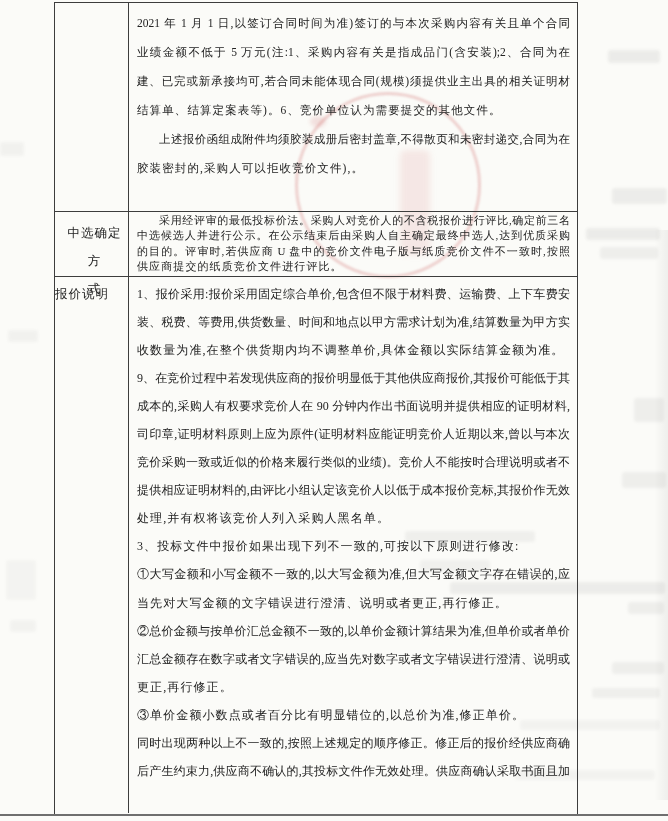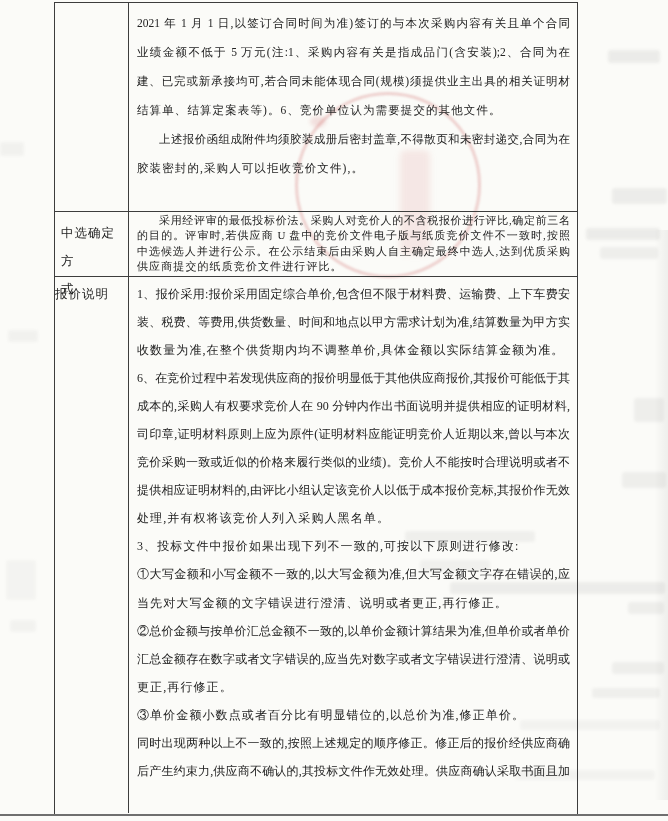--- a/index.html
+++ b/index.html
@@ -18,21 +18,21 @@
     border-top:1.5px solid #3d3d3d;
     background:transparent;
   }
   .row{display:flex;box-sizing:border-box;}
   .r1{height:209px;border-bottom:1.5px solid #3d3d3d;}
   .r2{height:64.5px;border-bottom:1.5px solid #3d3d3d;}
   .r3{height:536px;}
   .lab{
     width:74px;flex:none;box-sizing:border-box;
     border-right:1.5px solid #3d3d3d;
-    font-size:12.5px;letter-spacing:1px;
+    font-size:12.5px;letter-spacing:1px;text-align:center;
   }
   .r2 .lab{padding:7px 0 0 6px;line-height:28px;}
   .r3 .lab{padding:3px 0 0 0;line-height:28px;text-align:left;}
   .con{flex:1;min-width:0;box-sizing:border-box;}
   .r1 .con{padding:6px 7px 0 8px;font-size:11.5px;}
   .r1 .ln{line-height:29px;height:29px;overflow:hidden;}
   .r2 .con{padding:1px 7px 0 8px;font-size:11px;}
   .r2 .ln{line-height:15.4px;height:15.4px;overflow:hidden;}
   .r3 .con{padding:3px 7px 0 8px;font-size:12px;}
   .r3 .ln{line-height:28.1px;height:28.1px;overflow:hidden;}
@@ -106,35 +106,35 @@
       </div>
     </div>
 
     <div class="row r2">
       <div class="lab">
         <div>中选确定方</div>
         <div>式</div>
       </div>
       <div class="con">
         <div class="ln j ind">采用经评审的最低投标价法。采购人对竞价人的不含税报价进行评比,确定前三名</div>
+        <div class="ln j">中选候选人并进行公示。在公示结束后由采购人自主确定最终中选人,达到优质采购</div>
         <div class="ln j">的目的。评审时,若供应商 U 盘中的竞价文件电子版与纸质竞价文件不一致时,按照</div>
-        <div class="ln j">中选候选人并进行公示。在公示结束后由采购人自主确定最终中选人,达到优质采购</div>
         <div class="ln">供应商提交的纸质竞价文件进行评比。</div>
       </div>
     </div>
 
     <div class="row r3">
       <div class="lab">
         <div>报价说明</div>
       </div>
       <div class="con">
         <div class="ln j">1、报价采用:报价采用固定综合单价,包含但不限于材料费、运输费、上下车费安</div>
         <div class="ln j">装、税费、等费用,供货数量、时间和地点以甲方需求计划为准,结算数量为甲方实</div>
         <div class="ln">收数量为准,在整个供货期内均不调整单价,具体金额以实际结算金额为准。</div>
-        <div class="ln j">6、在竞价过程中若发现供应商的报价明显低于其他供应商报价,其报价可能低于其</div>
+        <div class="ln j">9、在竞价过程中若发现供应商的报价明显低于其他供应商报价,其报价可能低于其</div>
         <div class="ln j">成本的,采购人有权要求竞价人在 90 分钟内作出书面说明并提供相应的证明材料,</div>
         <div class="ln j">司印章,证明材料原则上应为原件(证明材料应能证明竞价人近期以来,曾以与本次</div>
         <div class="ln j">竞价采购一致或近似的价格来履行类似的业绩)。竞价人不能按时合理说明或者不能</div>
         <div class="ln j">提供相应证明材料的,由评比小组认定该竞价人以低于成本报价竞标,其报价作无效</div>
         <div class="ln">处理,并有权将该竞价人列入采购人黑名单。</div>
         <div class="ln">3、投标文件中报价如果出现下列不一致的,可按以下原则进行修改:</div>
         <div class="ln j">①大写金额和小写金额不一致的,以大写金额为准,但大写金额文字存在错误的,应</div>
         <div class="ln">当先对大写金额的文字错误进行澄清、说明或者更正,再行修正。</div>
         <div class="ln j">②总价金额与按单价汇总金额不一致的,以单价金额计算结果为准,但单价或者单价</div>
         <div class="ln j">汇总金额存在数字或者文字错误的,应当先对数字或者文字错误进行澄清、说明或者</div>

